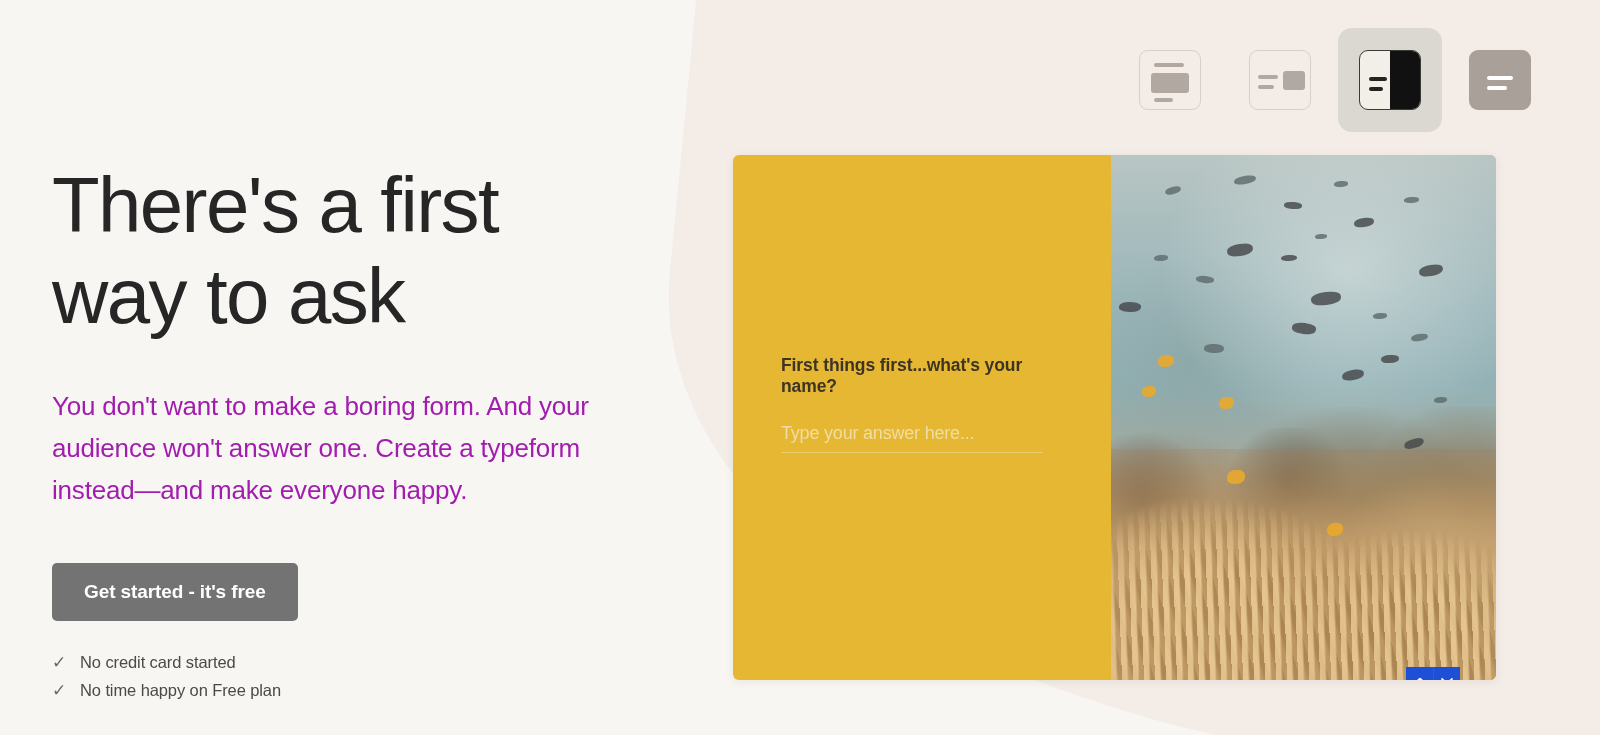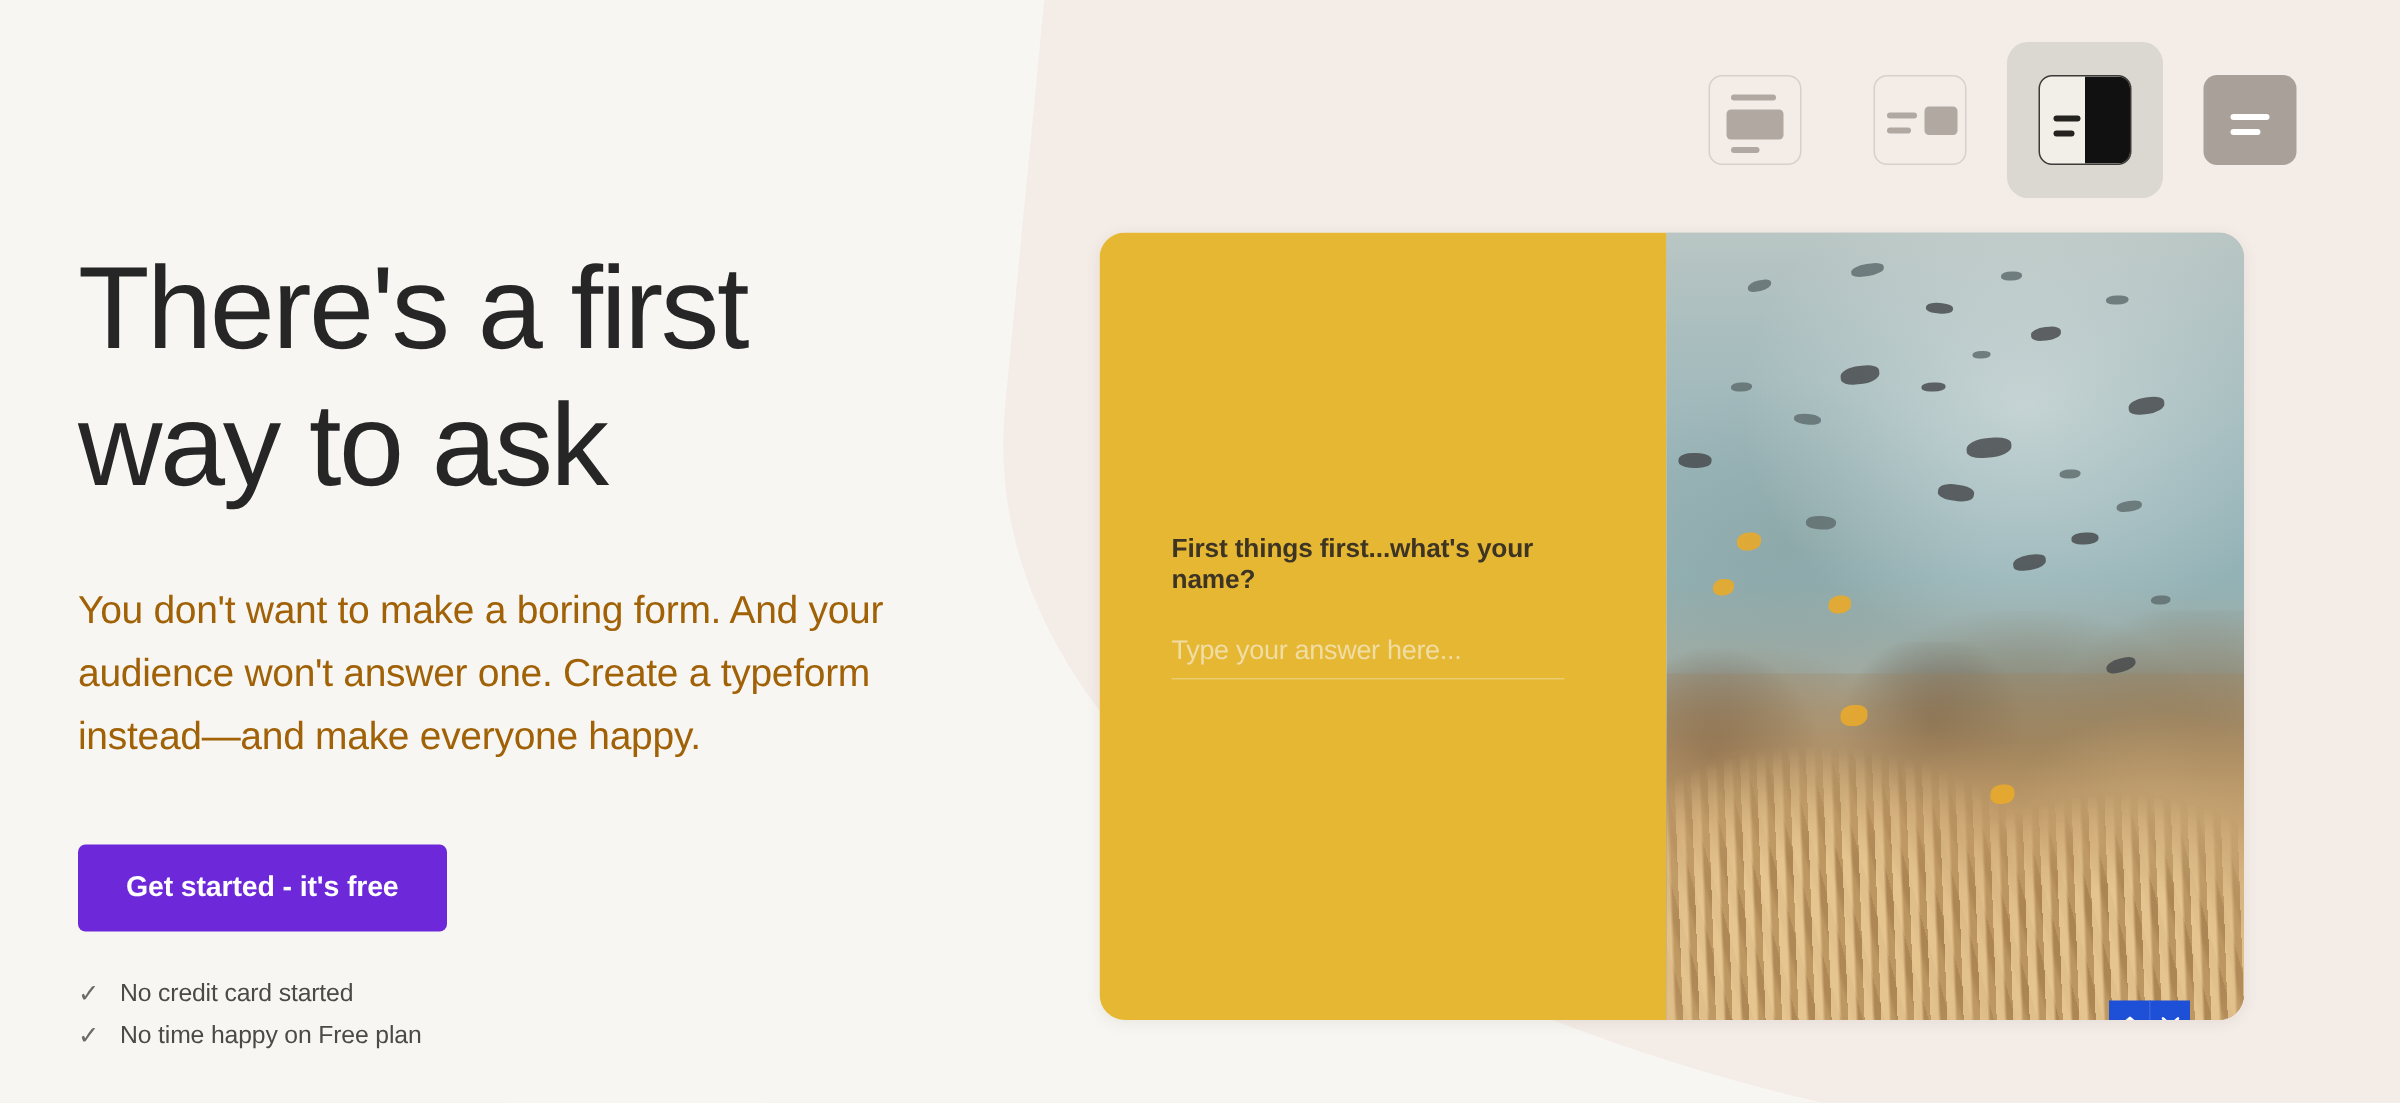--- a/index.html
+++ b/index.html
@@ -127,32 +127,32 @@
     letter-spacing: -1.6px;
     color: #262627;
     margin: 0;
     white-space: pre-line;
   }
   #subcopy {
     margin: 42px 0 0 0;
     font-size: 26px;
     line-height: 1.62;
     font-weight: 400;
-    color: #a16207;
+    color: #a21caf;
     letter-spacing: -0.2px;
     max-width: 600px;
   }
   #cta-button {
     margin-top: 52px;
     display: inline-flex;
     align-items: center;
     justify-content: center;
     height: 58px;
     padding: 0 32px;
-    background: #6d28d9;
+    background: #737373;
     color: #ffffff;
     font-size: 19px;
     font-weight: 700;
     letter-spacing: -0.1px;
     border: none;
     border-radius: 5px;
     cursor: pointer;
     font-family: "Liberation Sans", sans-serif;
   }
   #benefits {
@@ -179,21 +179,21 @@
     letter-spacing: -0.1px;
   }
 
   
   #form-card {
     position: absolute;
     left: 733px;
     top: 155px;
     width: 763px;
     height: 525px;
-    border-radius: 17px;
+    border-radius: 6px;
     overflow: hidden;
     display: flex;
     box-shadow: 0 2px 10px rgba(90, 75, 60, 0.09);
     z-index: 6;
   }
   #form-left {
     width: 49.6%;
     height: 100%;
     background: #e5b733;
     position: relative;

